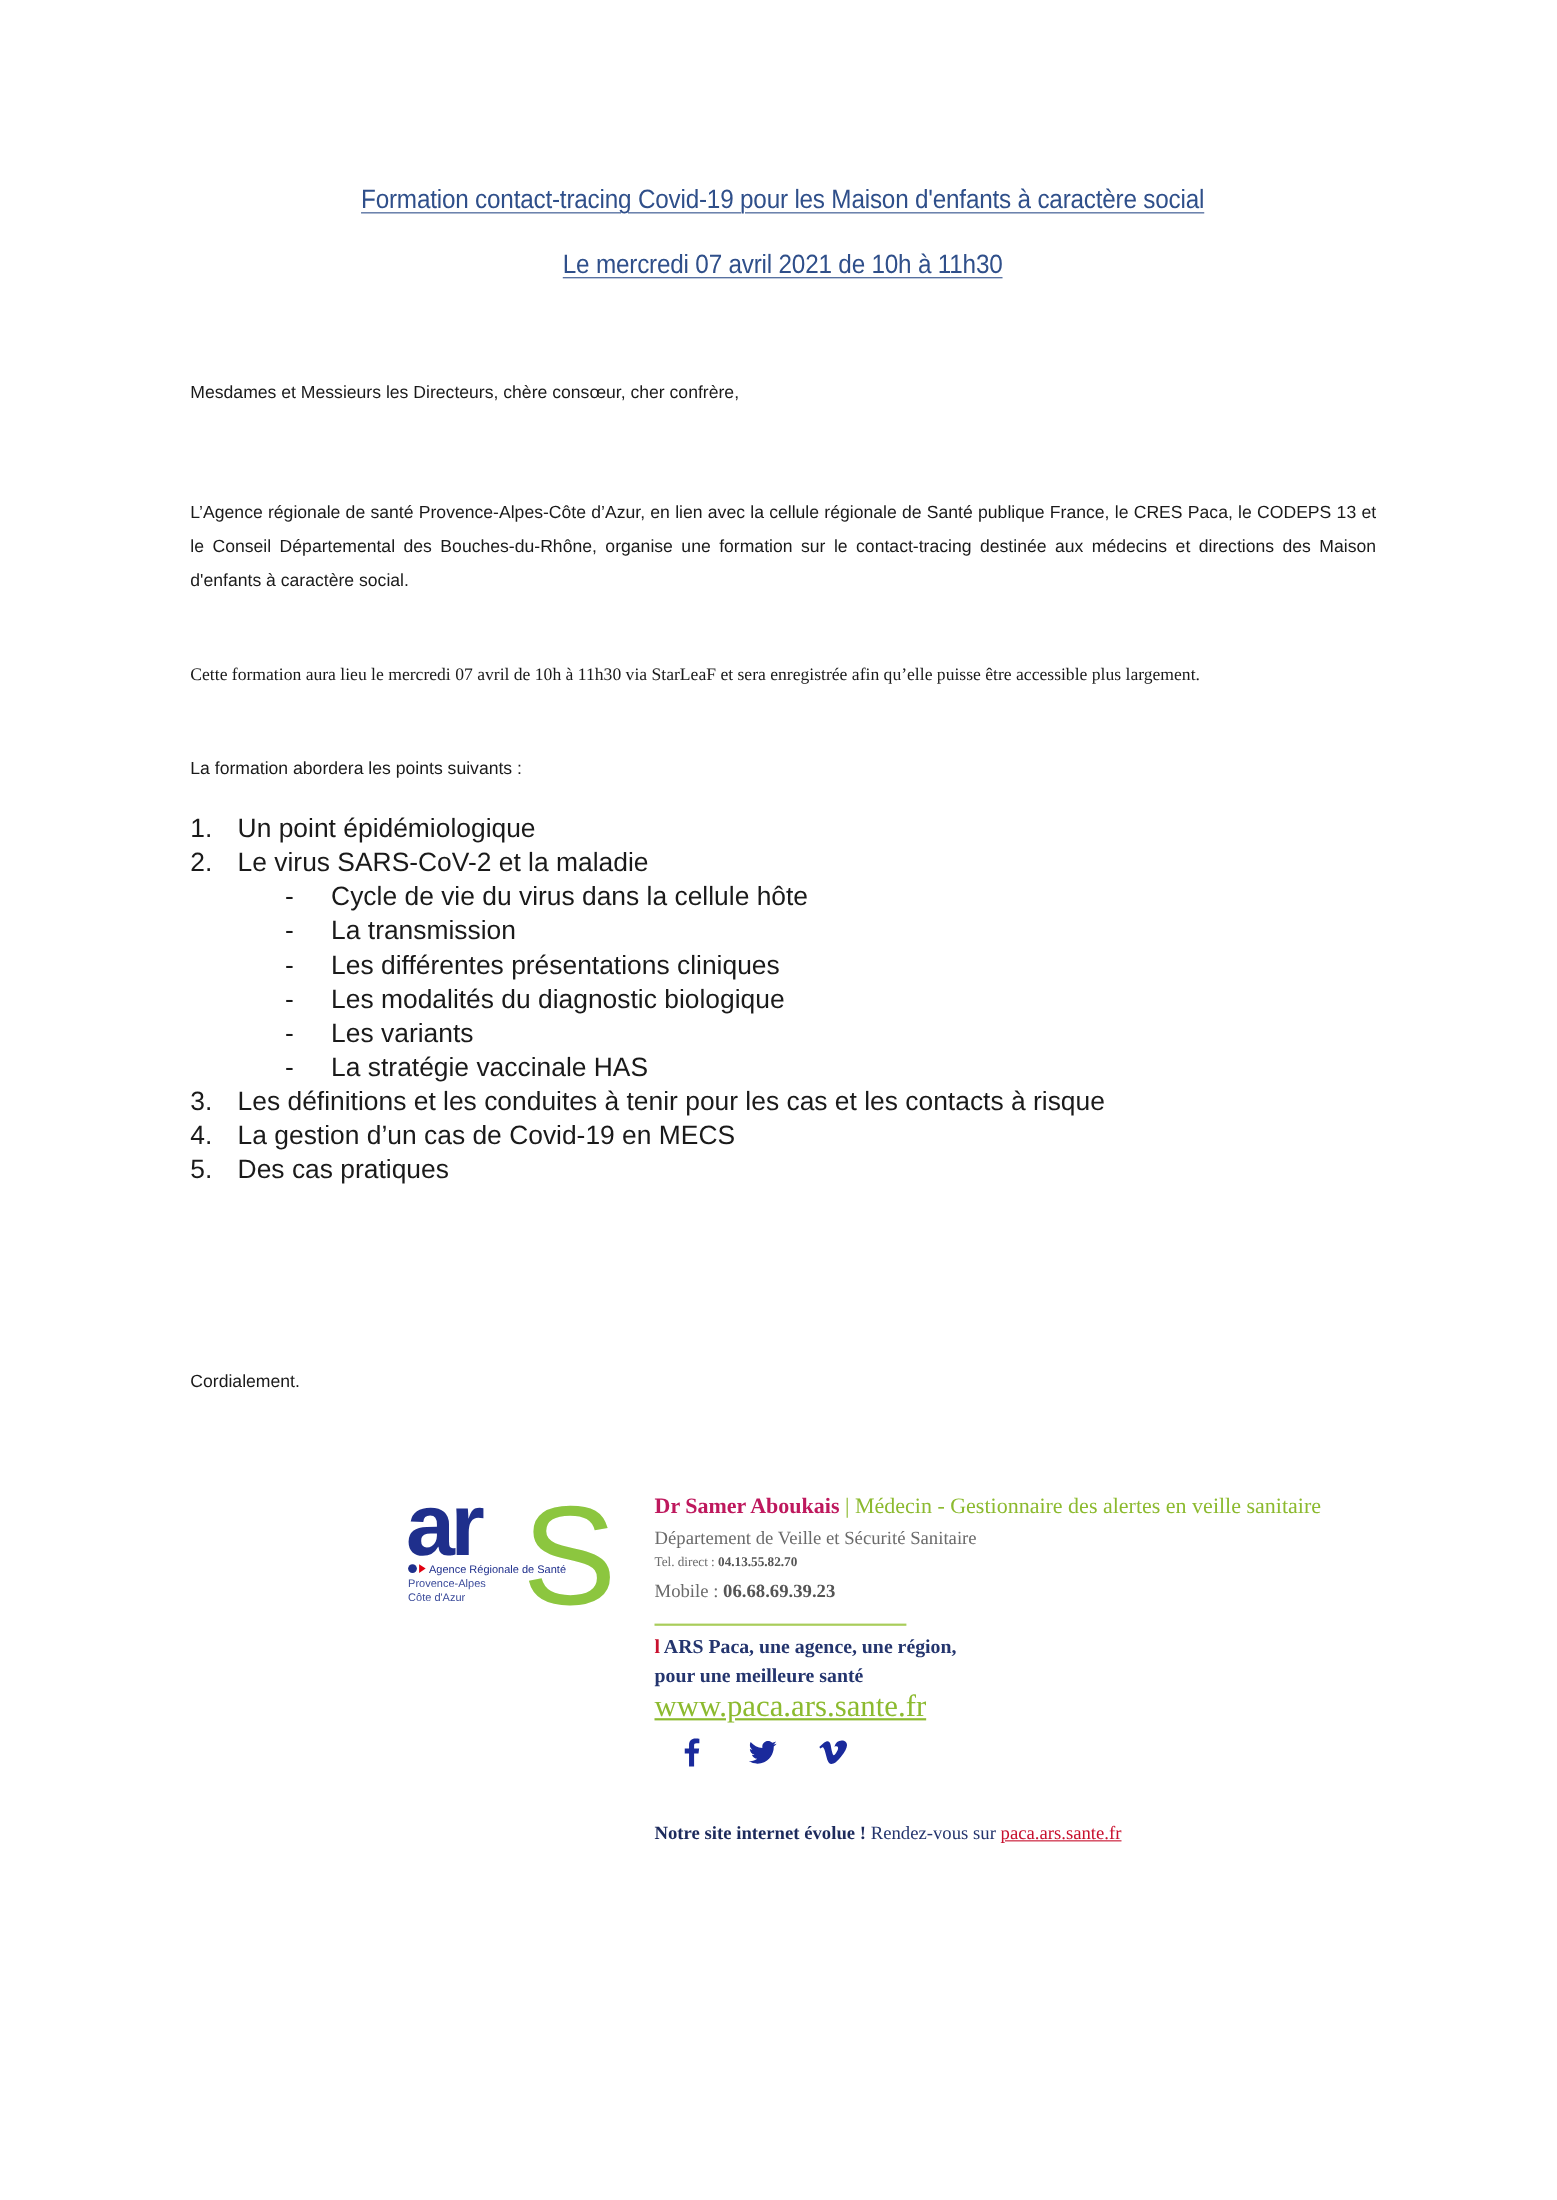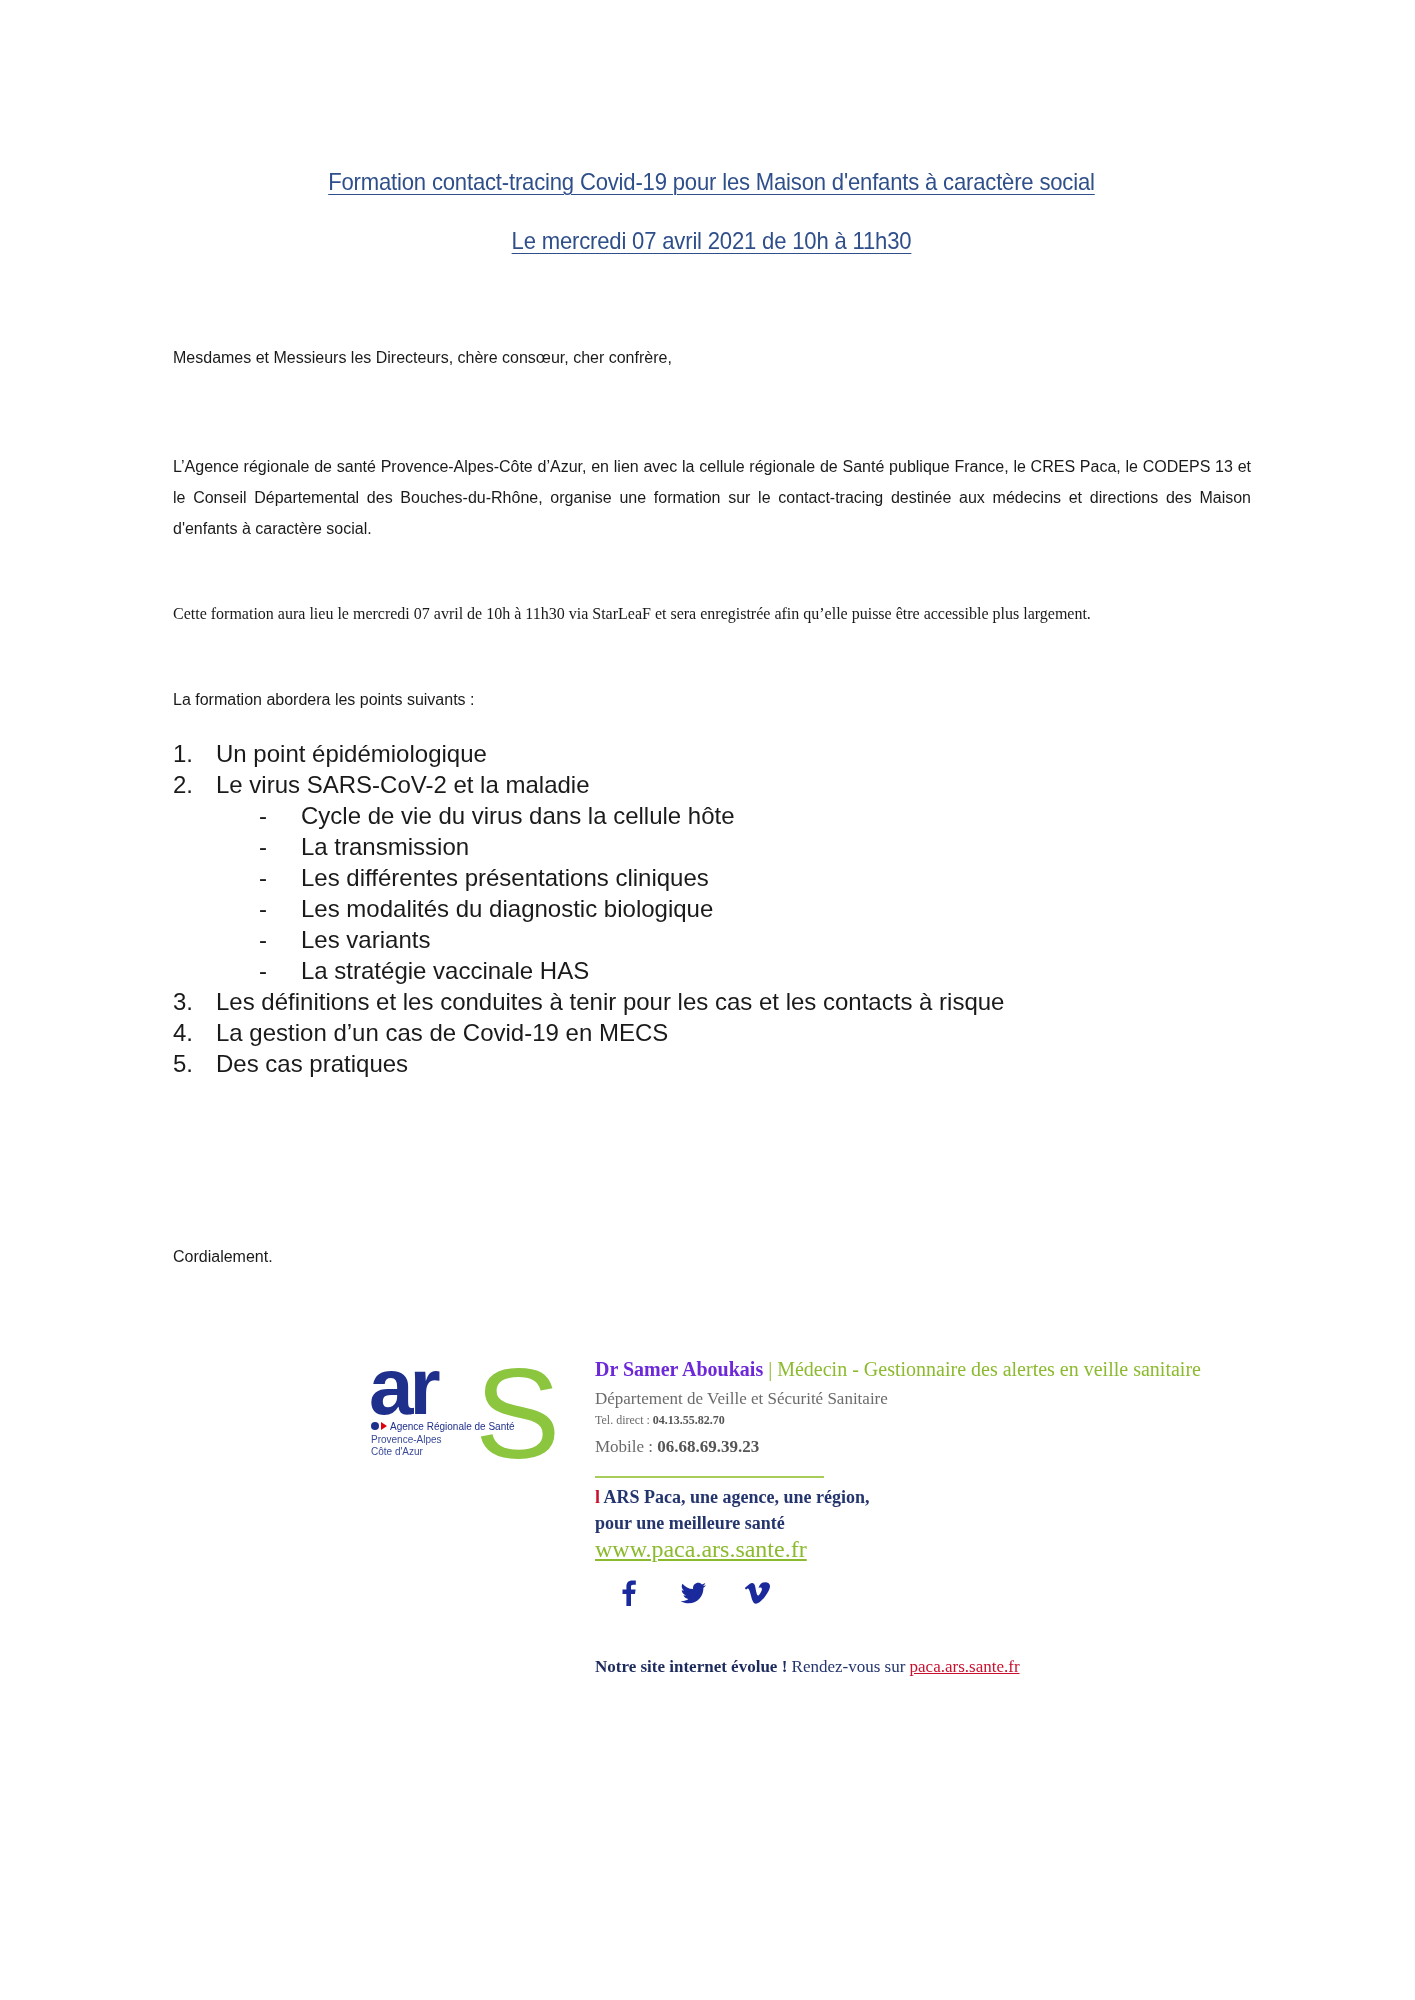--- a/index.html
+++ b/index.html
@@ -83,40 +83,40 @@
       width: 195px;
       height: 112px;
     }
     .sig {
       position: absolute;
       left: 591px;
       font-family: "Liberation Serif", "DejaVu Serif", serif;
       white-space: nowrap;
     }
     .sig-name-line { top: 1358px; font-size: 20px; }
-    .sig-name { color: #6d28d9; font-weight: bold; }
+    .sig-name { color: #be185d; font-weight: bold; }
     .sig-sep { color: #8cba2f; }
     .sig-role { color: #8cba2f; }
     .sig-dept { top: 1389px; font-size: 17px; color: #6b6b6b; }
     .sig-tel { top: 1413px; font-size: 12px; color: #6b6b6b; }
     .sig-mobile { top: 1437px; font-size: 17px; color: #6b6b6b; }
     .sig-tel b, .sig-mobile b { color: #555555; }
     .sig-rule {
       position: absolute;
       left: 591px;
       top: 1476px;
       width: 229px;
       height: 0;
       border-top: 2px solid #a9cd5a;
     }
     .sig-slogan1 { top: 1487px; font-size: 18px; font-weight: bold; color: #24356e; }
     .sig-slogan1 .bar { color: #c8102e; }
     .sig-slogan2 { top: 1513px; font-size: 18px; font-weight: bold; color: #24356e; text-align: right; }
     .sig-url {
-      top: 1536px; font-size: 24px; color: #8cba2f;
+      top: 1536px; font-size: 28px; color: #8cba2f;
       text-decoration: underline;
     }
     .social {
       position: absolute;
       left: 610px;
       top: 1578px;
       display: flex;
       gap: 34px;
     }
     .social .ico {

